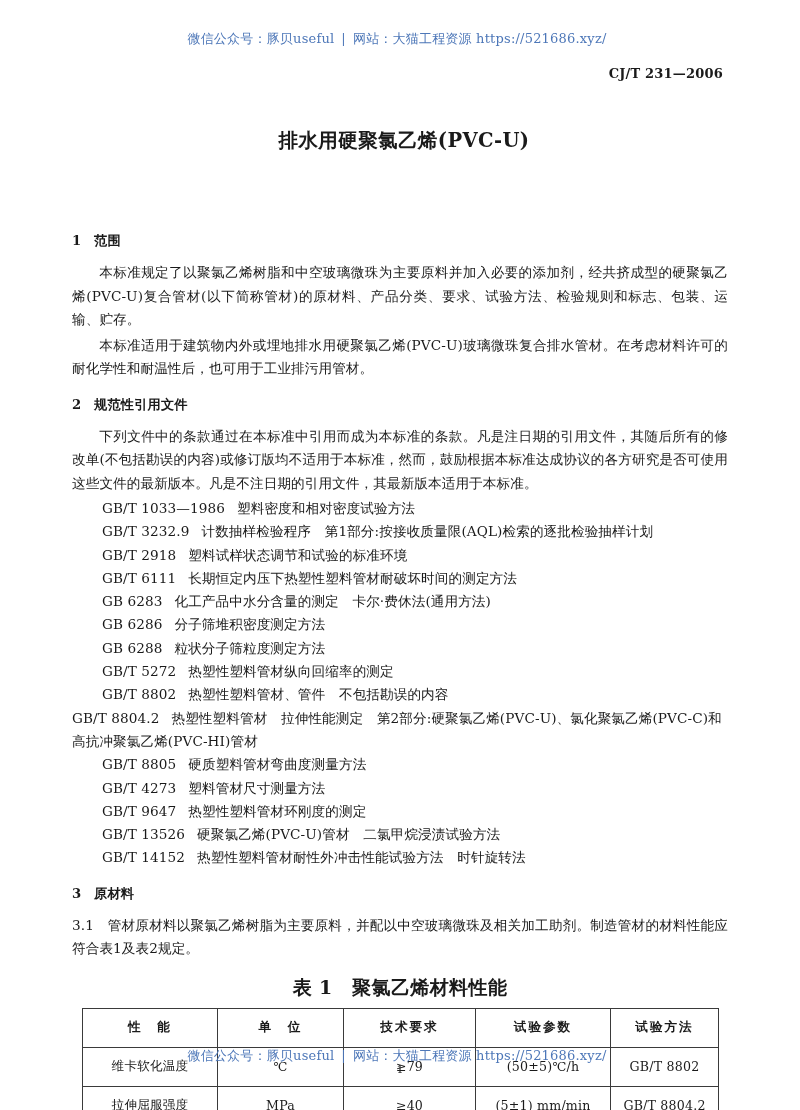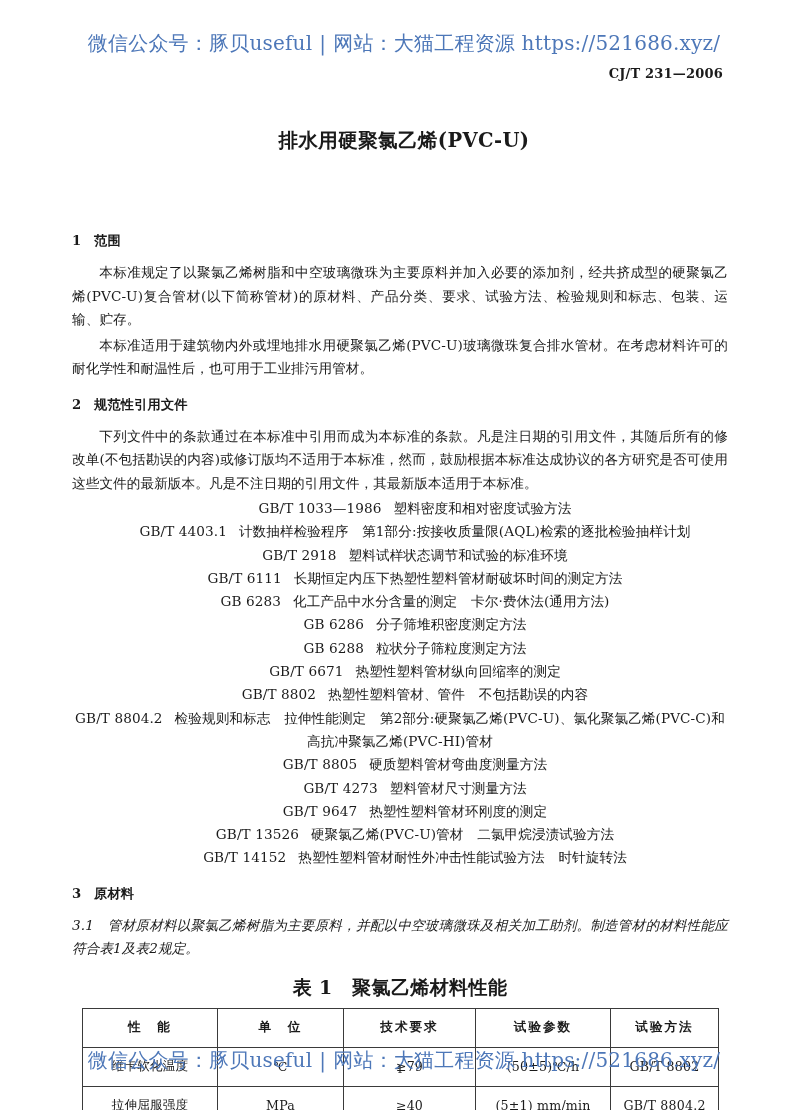--- a/index.html
+++ b/index.html
@@ -12,26 +12,26 @@
     height: 1110px;
     position: relative;
     overflow: hidden;
     font-family: "DejaVu Serif", "Liberation Serif", serif;
     color: #1a1a1a;
   }
 
   
   .watermark {
     position: absolute;
-    left: 12px;
+    left: 5px;
     width: 784px;
     text-align: center;
     color: #4d77b8;
     font-family: "DejaVu Serif", "Liberation Serif", serif;
-    font-size: 20px;
+    font-size: 13px;
     letter-spacing: 0.2px;
     white-space: nowrap;
     pointer-events: none;
   }
   .watermark-top { top: 30px; }
   .watermark-bottom { top: 1047px; }
   .wm-sep {
     display: inline-block;
     padding: 0 7px;
     color: #4d77b8;
@@ -86,30 +86,28 @@
     font-size: 13.6px;
     line-height: 23.5px;
     text-align: justify;
     text-justify: inter-ideograph;
     margin: 0 0 2px 0;
     text-indent: 2em;
     letter-spacing: 0.1px;
   }
   .para-flush {
     text-indent: 0;
-    font-style: italic;
   }
   .gap-before { margin-top: 15px; }
 
   
   .ref-list {
     margin: 2px 0 0 0;
     padding: 0;
     list-style: none;
-    text-align: center;
   }
   .ref-list li {
     font-size: 13.6px;
     line-height: 23.3px;
     padding-left: 30px;
     text-indent: -30px;
     margin-left: 30px;
     letter-spacing: 0.1px;
   }
   .ref-list li .code {
@@ -199,29 +197,29 @@
   <p class="para">本标准规定了以聚氯乙烯树脂和中空玻璃微珠为主要原料并加入必要的添加剂，经共挤成型的硬聚氯乙烯(PVC-U)复合管材(以下简称管材)的原材料、产品分类、要求、试验方法、检验规则和标志、包装、运输、贮存。</p>
   <p class="para">本标准适用于建筑物内外或埋地排水用硬聚氯乙烯(PVC-U)玻璃微珠复合排水管材。在考虑材料许可的耐化学性和耐温性后，也可用于工业排污用管材。</p>
 
   <div class="sec-head gap-before">
     <span class="num">2</span><span>规范性引用文件</span>
   </div>
   <p class="para">下列文件中的条款通过在本标准中引用而成为本标准的条款。凡是注日期的引用文件，其随后所有的修改单(不包括勘误的内容)或修订版均不适用于本标准，然而，鼓励根据本标准达成协议的各方研究是否可使用这些文件的最新版本。凡是不注日期的引用文件，其最新版本适用于本标准。</p>
 
   <ul class="ref-list">
     <li><span class="code">GB/T 1033—1986</span><span class="gapc"></span><span>塑料密度和相对密度试验方法</span></li>
-    <li><span class="code">GB/T 4403.1</span><span class="gapc"></span><span>计数抽样检验程序　第1部分:按接收质量限(AQL)检索的逐批检验抽样计划</span></li>
+    <li><span class="code">GB/T 3232.9</span><span class="gapc"></span><span>计数抽样检验程序　第1部分:按接收质量限(AQL)检索的逐批检验抽样计划</span></li>
     <li><span class="code">GB/T 2918</span><span class="gapc"></span><span>塑料试样状态调节和试验的标准环境</span></li>
     <li><span class="code">GB/T 6111</span><span class="gapc"></span><span>长期恒定内压下热塑性塑料管材耐破坏时间的测定方法</span></li>
     <li><span class="code">GB 6283</span><span class="gapc"></span><span>化工产品中水分含量的测定　卡尔·费休法(通用方法)</span></li>
     <li><span class="code">GB 6286</span><span class="gapc"></span><span>分子筛堆积密度测定方法</span></li>
     <li><span class="code">GB 6288</span><span class="gapc"></span><span>粒状分子筛粒度测定方法</span></li>
-    <li><span class="code">GB/T 6671</span><span class="gapc"></span><span>热塑性塑料管材纵向回缩率的测定</span></li>
+    <li><span class="code">GB/T 5272</span><span class="gapc"></span><span>热塑性塑料管材纵向回缩率的测定</span></li>
     <li><span class="code">GB/T 8802</span><span class="gapc"></span><span>热塑性塑料管材、管件　不包括勘误的内容</span></li>
-    <li class="ref-hang"><span class="code">GB/T 8804.2</span><span class="gapc"></span><span>检验规则和标志　拉伸性能测定　第2部分:硬聚氯乙烯(PVC-U)、氯化聚氯乙烯(PVC-C)和高抗冲聚氯乙烯(PVC-HI)管材</span></li>
+    <li class="ref-hang"><span class="code">GB/T 8804.2</span><span class="gapc"></span><span>热塑性塑料管材　拉伸性能测定　第2部分:硬聚氯乙烯(PVC-U)、氯化聚氯乙烯(PVC-C)和高抗冲聚氯乙烯(PVC-HI)管材</span></li>
     <li><span class="code">GB/T 8805</span><span class="gapc"></span><span>硬质塑料管材弯曲度测量方法</span></li>
     <li><span class="code">GB/T 4273</span><span class="gapc"></span><span>塑料管材尺寸测量方法</span></li>
     <li><span class="code">GB/T 9647</span><span class="gapc"></span><span>热塑性塑料管材环刚度的测定</span></li>
     <li><span class="code">GB/T 13526</span><span class="gapc"></span><span>硬聚氯乙烯(PVC-U)管材　二氯甲烷浸渍试验方法</span></li>
     <li><span class="code">GB/T 14152</span><span class="gapc"></span><span>热塑性塑料管材耐性外冲击性能试验方法　时针旋转法</span></li>
   </ul>
 
   <div class="sec-head gap-before">
     <span class="num">3</span><span>原材料</span>
   </div>

